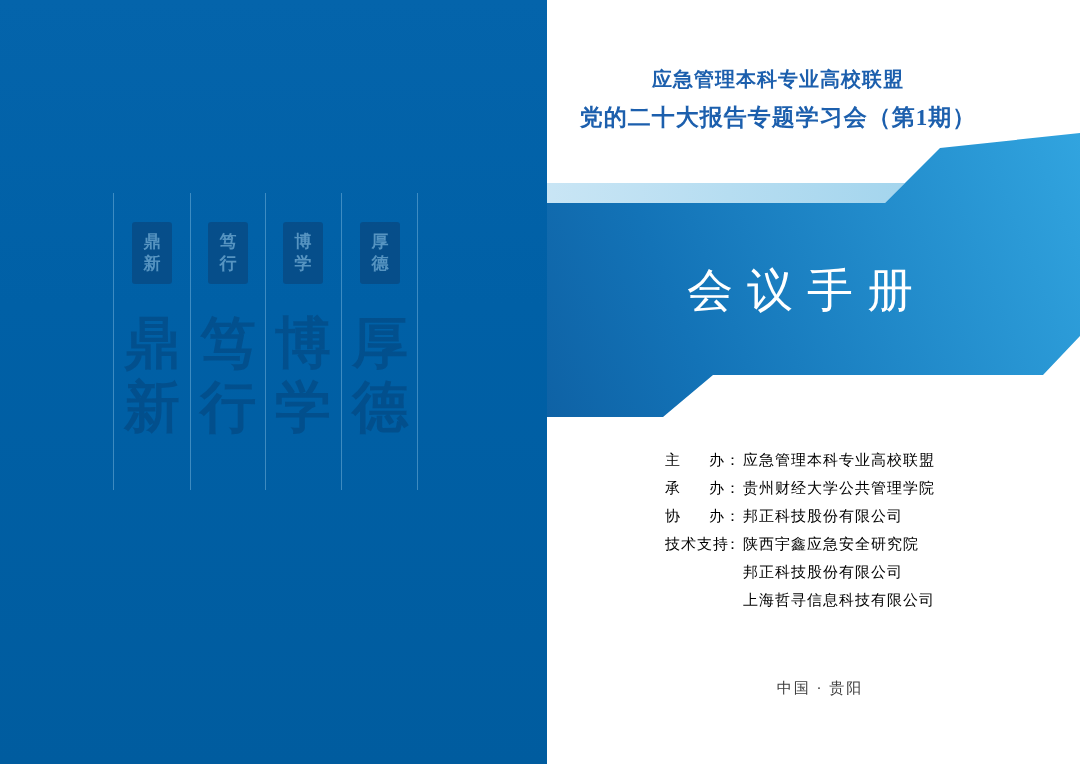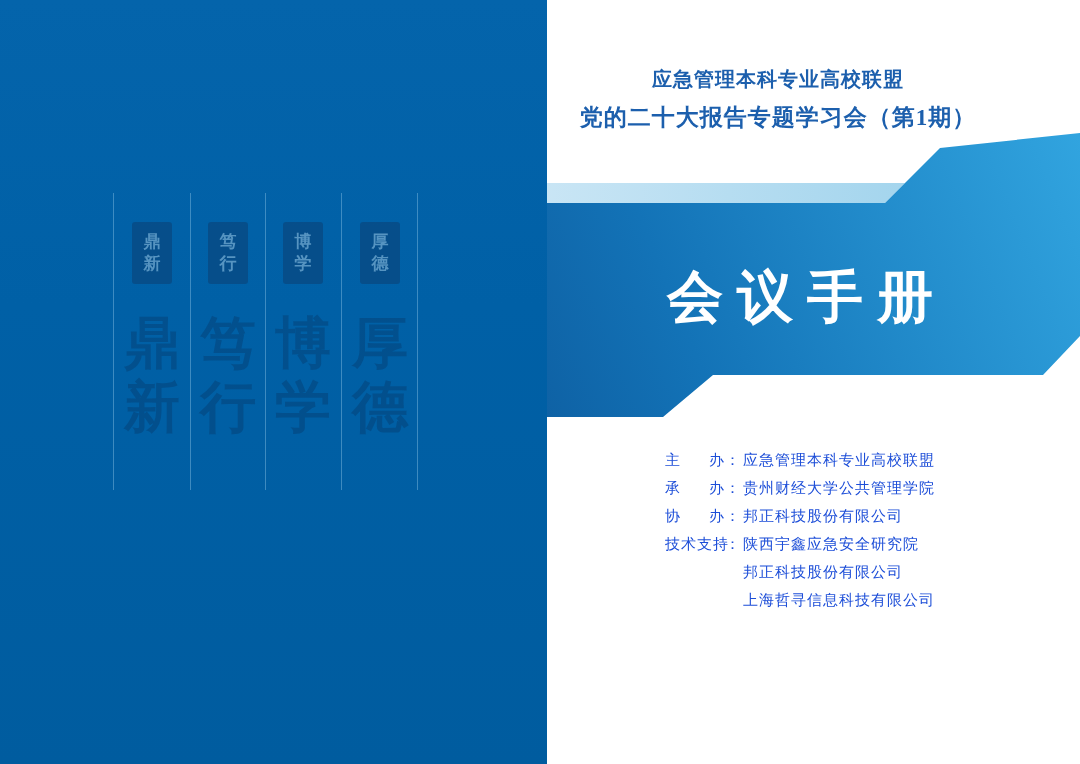--- a/index.html
+++ b/index.html
@@ -48,24 +48,24 @@
                       1080px 336px,1043px 375px,713px 375px,663px 417px,547px 417px);
   }
   .cover-header{
     position:absolute;left:552px;top:60px;width:452px;text-align:center;
     color:#1c5fad;font-weight:700;
   }
   .cover-header .hl1{font-size:20px;line-height:38px;letter-spacing:1px;}
   .cover-header .hl2{font-size:23px;line-height:40px;letter-spacing:1px;}
   .banner-title{
     position:absolute;left:560px;top:260px;width:480px;text-align:center;
-    color:#ffffff;font-size:56px;font-weight:700;letter-spacing:14px;
+    color:#ffffff;font-size:46px;font-weight:400;letter-spacing:14px;
     text-indent:14px; 
   }
-  .credits{position:absolute;left:665px;top:446px;color:#1d4ed8;}
+  .credits{position:absolute;left:665px;top:446px;color:#000000;}
   .credit-row{height:28px;line-height:28px;font-size:15px;letter-spacing:1px;white-space:nowrap;}
   .credit-label{
     display:inline-block;width:60px;vertical-align:top;
     text-align:justify;text-align-last:justify;-moz-text-align-last:justify;
   }
   .credit-colon{display:inline-block;width:18px;vertical-align:top;}
   .credit-value{display:inline-block;vertical-align:top;}
   .cover-footer{
     position:absolute;left:560px;top:676px;width:520px;text-align:center;
     color:#3c3c3c;
@@ -145,15 +145,16 @@
     </div>
     <div class="credit-row">
       <span class="credit-label"></span><span class="credit-colon"></span><span class="credit-value">邦正科技股份有限公司</span>
     </div>
     <div class="credit-row">
       <span class="credit-label"></span><span class="credit-colon"></span><span class="credit-value">上海哲寻信息科技有限公司</span>
     </div>
   </div>
 
   <div class="cover-footer">
+    <div class="fl">中国 · 贵阳</div>
   </div>
 
 </div>
 
 </body></html>

